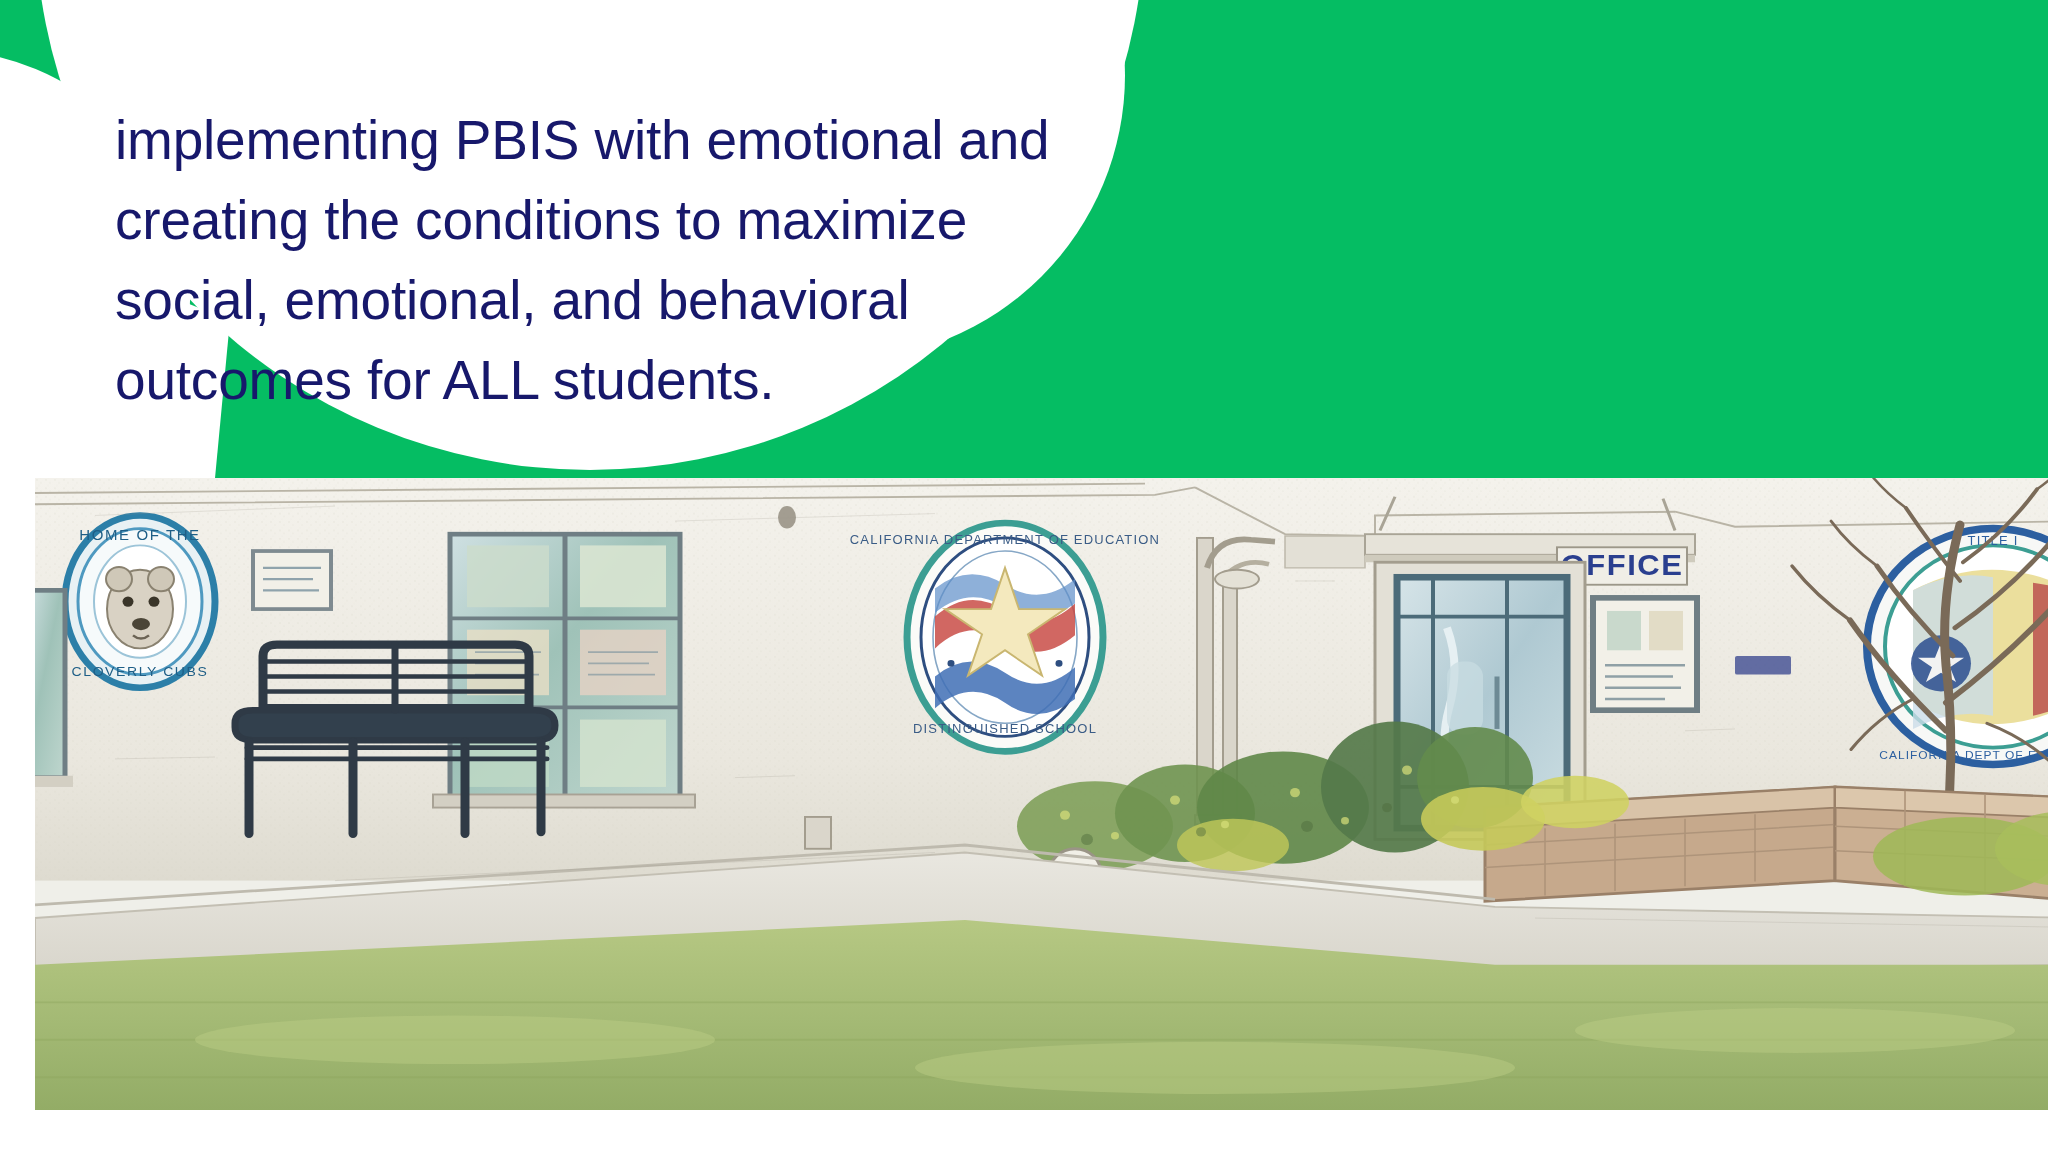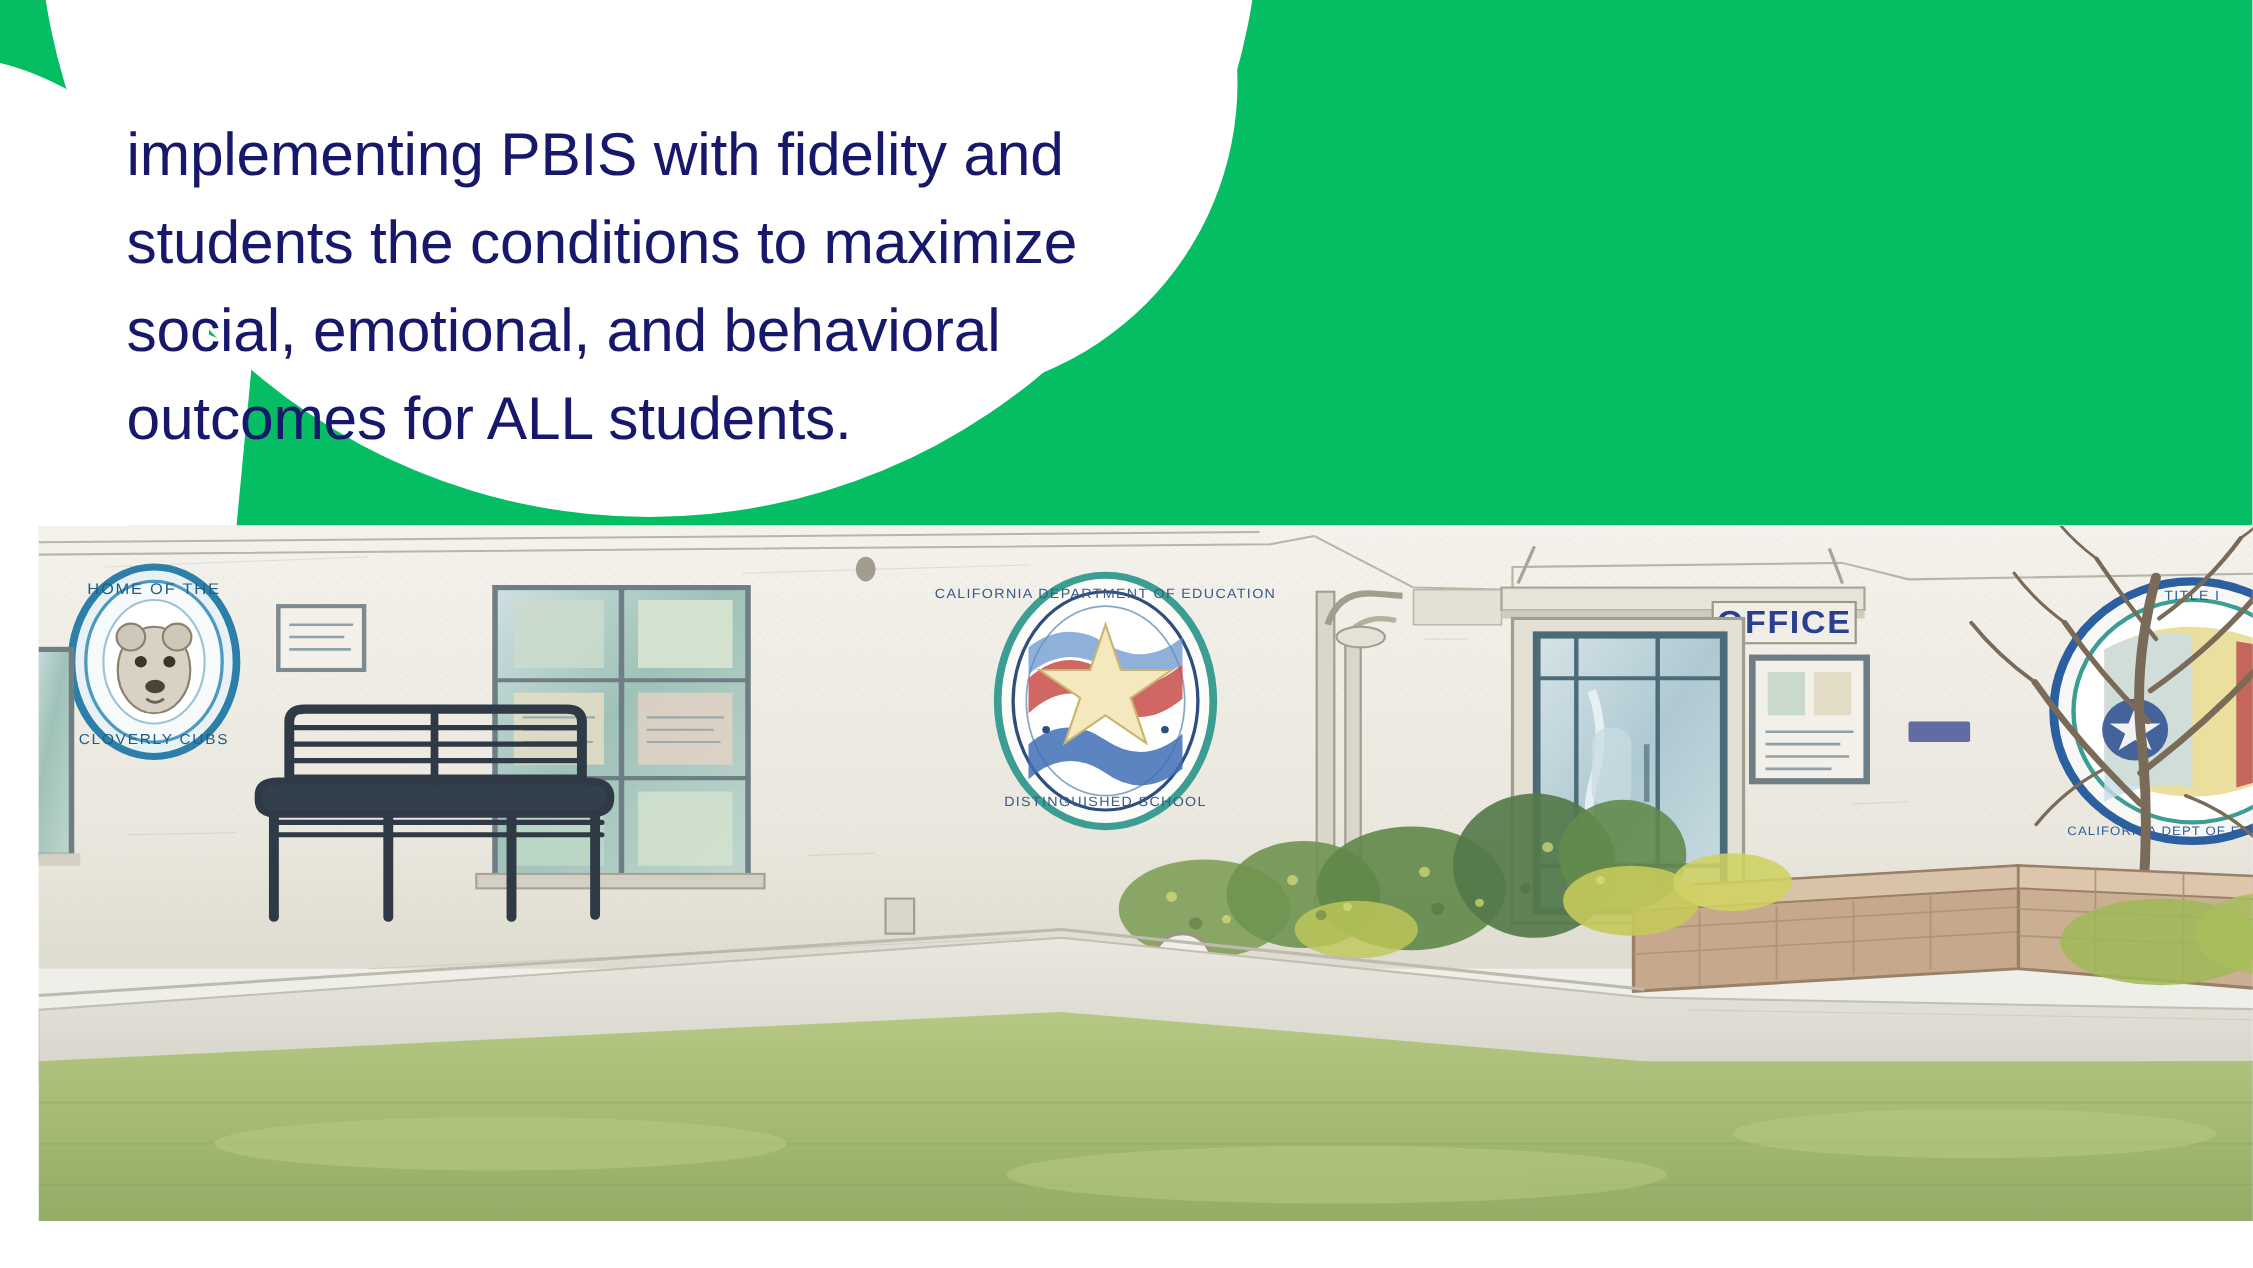--- a/index.html
+++ b/index.html
@@ -62,21 +62,21 @@
         <circle cx="420" cy="120" r="235" fill="#000"></circle>
 
         <polygon points="0,230 230,320 215,478 0,478" fill="#000"></polygon>
         <circle cx="-60" cy="300" r="250" fill="#000"></circle>
       </mask>
     </defs>
     <rect class="green-fill" x="0" y="0" width="2048" height="478" fill="#05BD63" mask="url(#scallop-mask)"></rect>
   </svg>
 </div>
 
-<div id="headline">implementing PBIS with fidelity and students the conditions to maximize social, emotional, and behavioral outcomes for ALL students.</div>
+<div id="headline">implementing PBIS with emotional and creating the conditions to maximize social, emotional, and behavioral outcomes for ALL students.</div>
 
 <div id="photo">
   <svg viewBox="0 0 2048 675" preserveAspectRatio="none">
     <defs>
       <linearGradient id="wallGrad" x1="0" y1="0" x2="0" y2="1">
         <stop offset="0%" stop-color="#F4F2EC"></stop>
         <stop offset="70%" stop-color="#EAE7DE"></stop>
         <stop offset="100%" stop-color="#DEDBD0"></stop>
       </linearGradient>
       <linearGradient id="lawnGrad" x1="0" y1="0" x2="0" y2="1">

